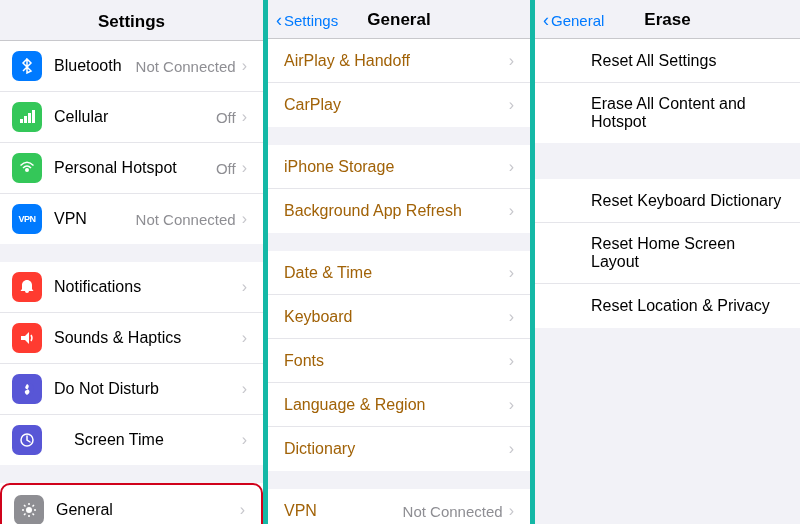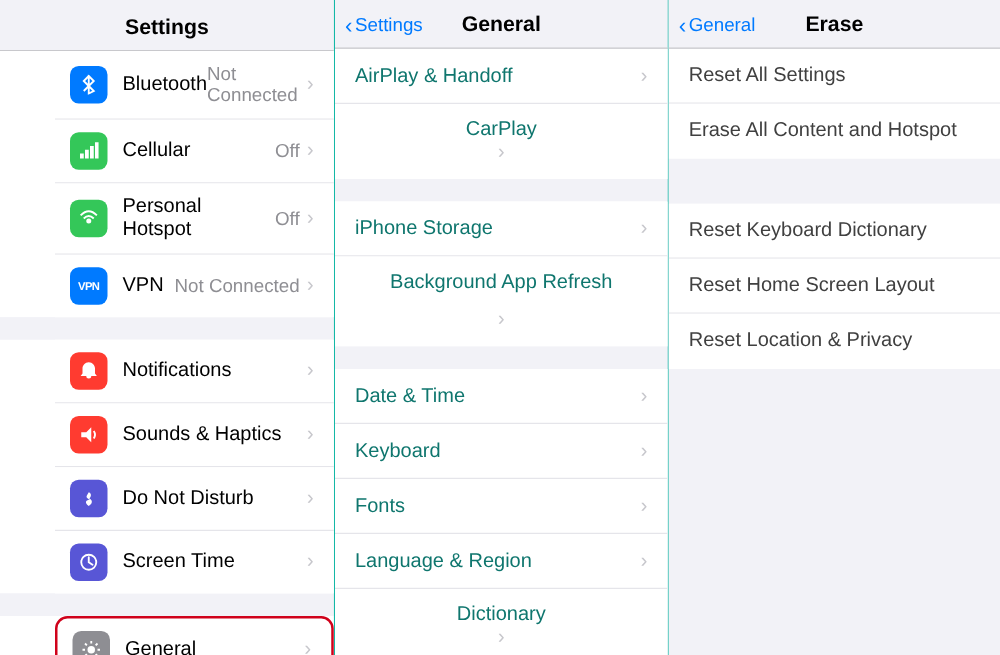--- a/index.html
+++ b/index.html
@@ -9,21 +9,21 @@
       display: flex;
       width: 800px;
       height: 524px;
       overflow: hidden;
       font-size: 14px;
     }
     .panel {
       display: flex;
       flex-direction: column;
       background: #f2f2f7;
-      border-right: 1px solid #14b8a6;
+      border-right: 5px solid #14b8a6;
     }
     .panel-left {
       width: 268px;
       min-width: 268px;
     }
     .panel-middle {
       width: 267px;
       min-width: 267px;
     }
     .panel-right {
@@ -78,21 +78,20 @@
     }
     .setting-row {
       display: flex;
       align-items: center;
       padding: 10px 16px 10px 12px;
       background: #fff;
       border-bottom: 1px solid #e5e5ea;
       min-height: 44px;
       cursor: pointer;
       position: relative;
-      margin-left: 44px;
     }
     .setting-row:last-child {
       border-bottom: none;
     }
     .setting-row.selected {
       background: #fff;
       border: 2px solid #d0021b;
       border-radius: 10px;
       z-index: 2;
     }
@@ -132,47 +131,47 @@
       display: flex;
       align-items: center;
       padding: 12px 16px;
       background: #fff;
       border-bottom: 1px solid #e5e5ea;
       min-height: 44px;
       cursor: pointer;
     }
     .mid-row:last-child {
       border-bottom: none;
-      flex-direction: column;
     }
     .mid-row-label {
       flex: 1;
       font-size: 16px;
-      color: #0f766e;
+      color: #a16207;
     }
     .mid-row-value {
       font-size: 15px;
       color: #8e8e93;
       margin-right: 6px;
     }
     
     .right-row {
       display: flex;
       align-items: center;
       padding: 12px 16px;
       background: #fff;
       border-bottom: 1px solid #e5e5ea;
       min-height: 44px;
       cursor: pointer;
     }
     .right-row:last-child { border-bottom: none; }
     .right-row-label {
       flex: 1;
       font-size: 16px;
-      color: #404040;
+      color: #000000;
+      margin-left: 40px;
     }
     .right-section-gap {
       height: 18px;
       background: #f2f2f7;
     }
     .panel-scroll {
       overflow-y: auto;
       flex: 1;
     }
     .panel-scroll::-webkit-scrollbar { display: none; }
@@ -253,21 +252,21 @@
       <div class="setting-row">
         <div class="icon-wrap" style="background:#5856d6;">
           <svg width="16" height="16" viewBox="0 0 16 16" fill="white">
             <path d="M8 1 C4.1 1 1 4.1 1 8 C1 11.9 4.1 15 8 15 C11.9 15 15 11.9 15 8 C15 4.1 11.9 1 8 1Z" fill="#5856d6"></path>
             <path d="M8 3 C5.5 7 5.5 7 9 9 C6 9 4 11 8 14 C12 11.5 10.5 9 8.5 8 C10 6.5 10.5 4 8 3Z" fill="white"></path>
           </svg>
         </div>
         <span class="row-label">Do Not Disturb</span>
         <span class="chevron">›</span>
       </div>
-      <div class="setting-row" style="border-bottom:none;">
+      <div class="setting-row" style="border-bottom:none;gap:20px;">
         <div class="icon-wrap" style="background:#5856d6;">
           <svg width="16" height="16" viewBox="0 0 16 16">
             <circle cx="8" cy="8" r="6" fill="none" stroke="white" stroke-width="1.5"></circle>
             <path d="M8 4 L8 8 L11 10" stroke="white" stroke-width="1.5" fill="none" stroke-linecap="round"></path>
           </svg>
         </div>
         <span class="row-label">Screen Time</span>
         <span class="chevron">›</span>
       </div>
     </div>

